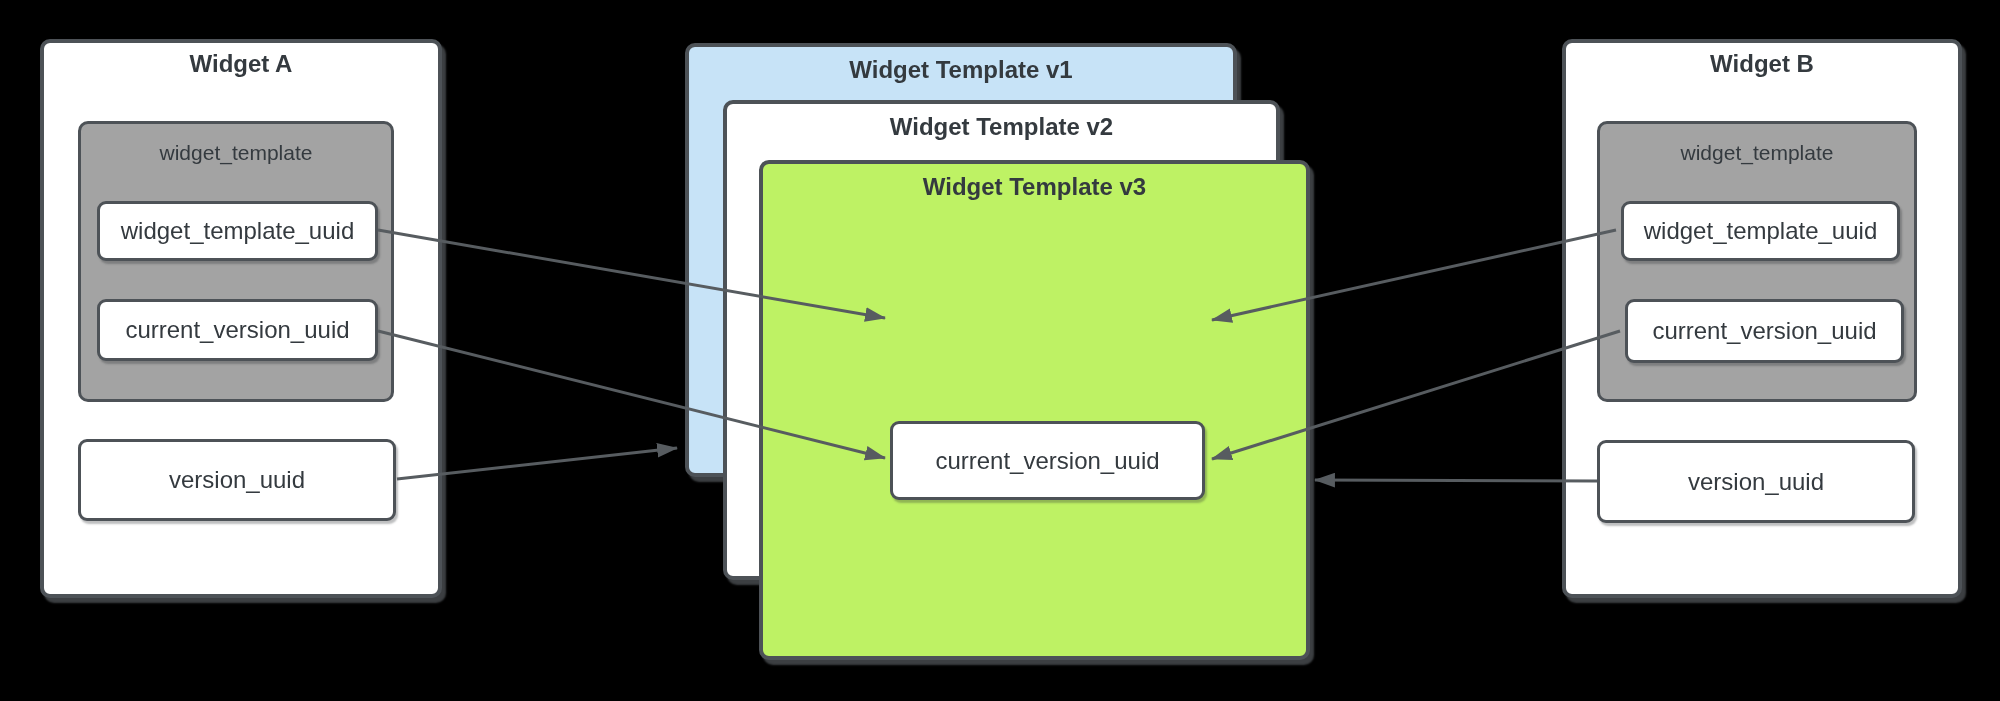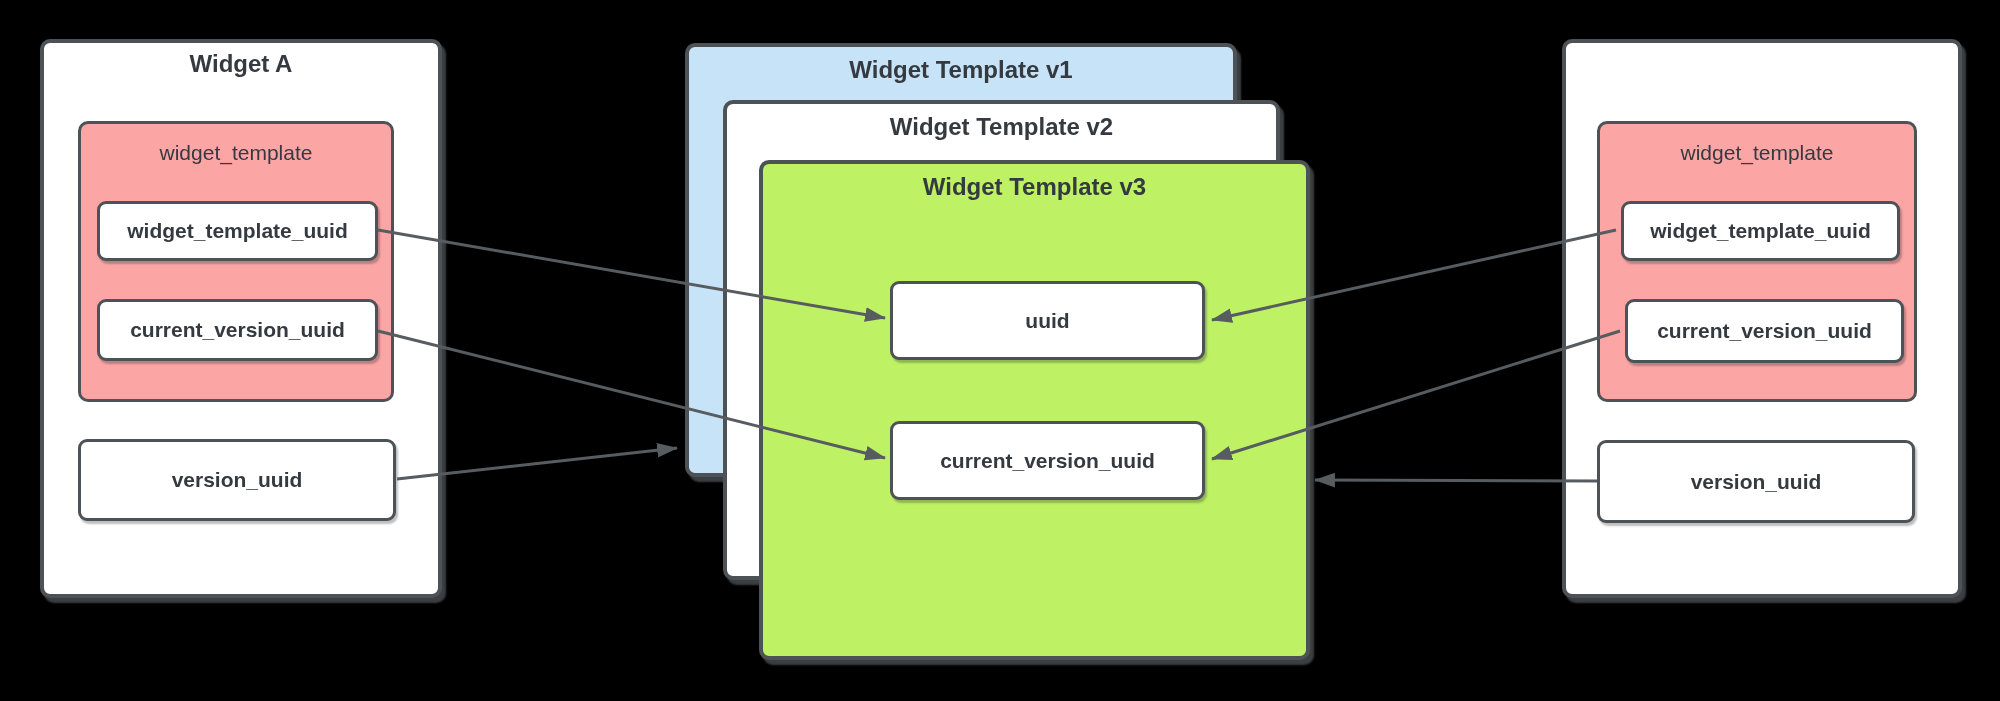--- a/index.html
+++ b/index.html
@@ -39,21 +39,21 @@
     top: 10px;
     left: 0;
     right: 0;
     text-align: center;
     font-weight: bold;
     font-size: 24px;
     line-height: 1.1;
   }
   .group {
     position: absolute;
-    background: #fca5a5;
+    background: #a3a3a3;
     border: 3px solid #4d5257;
     border-radius: 10px;
     box-sizing: border-box;
   }
   .group-label {
     position: absolute;
     top: 17px;
     left: 0;
     right: 0;
     text-align: center;
@@ -61,22 +61,22 @@
     font-weight: normal;
   }
   .field {
     position: absolute;
     background: #ffffff;
     border: 3px solid #4d5257;
     border-radius: 9px;
     display: flex;
     align-items: center;
     justify-content: center;
-    font-size: 21px;
-    font-weight: bold;
+    font-size: 24px;
+    font-weight: normal;
     box-sizing: border-box;
     box-shadow: 2px 3px 2px rgba(40,44,48,0.3);
   }
   .connectors {
     position: absolute;
     left: 0;
     top: 0;
     pointer-events: none;
   }
   .connectors line {
@@ -92,23 +92,20 @@
   <div class="stack fill-light" style="left:685px; top:43px; width:552px; height:434px;">
     <div class="box-title">Widget Template v1</div>
   </div>
 
   <div class="stack fill-white" style="left:723px; top:100px; width:557px; height:480px;">
     <div class="box-title">Widget Template v2</div>
   </div>
 
   <div class="stack fill-medium" style="left:759px; top:160px; width:551px; height:500px;">
     <div class="box-title">Widget Template v3</div>
-    <div class="field" style="left:127px; top:117px; width:315px; height:79px;">
-      <span>uuid</span>
-    </div>
     <div class="field" style="left:127px; top:257px; width:315px; height:79px;">
       <span>current_version_uuid</span>
     </div>
   </div>
 
   <div class="panel" style="left:40px; top:39px; width:402px; height:559px;">
     <div class="box-title" style="top:8px;">Widget A</div>
     <div class="group" style="left:34px; top:78px; width:316px; height:281px;">
       <div class="group-label">widget_template</div>
       <div class="field" style="left:16px; top:77px; width:281px; height:60px;">
@@ -117,20 +114,21 @@
       <div class="field" style="left:16px; top:175px; width:281px; height:62px;">
         <span>current_version_uuid</span>
       </div>
     </div>
     <div class="field fill-light" style="left:34px; top:396px; width:318px; height:82px;">
       <span>version_uuid</span>
     </div>
   </div>
 
   <div class="panel" style="left:1562px; top:39px; width:400px; height:559px;">
+    <div class="box-title" style="top:8px;">Widget B</div>
     <div class="group" style="left:31px; top:78px; width:320px; height:281px;">
       <div class="group-label">widget_template</div>
       <div class="field" style="left:21px; top:77px; width:279px; height:60px;">
         <span>widget_template_uuid</span>
       </div>
       <div class="field" style="left:25px; top:175px; width:279px; height:64px;">
         <span>current_version_uuid</span>
       </div>
     </div>
     <div class="field fill-medium" style="left:31px; top:397px; width:318px; height:83px;">

